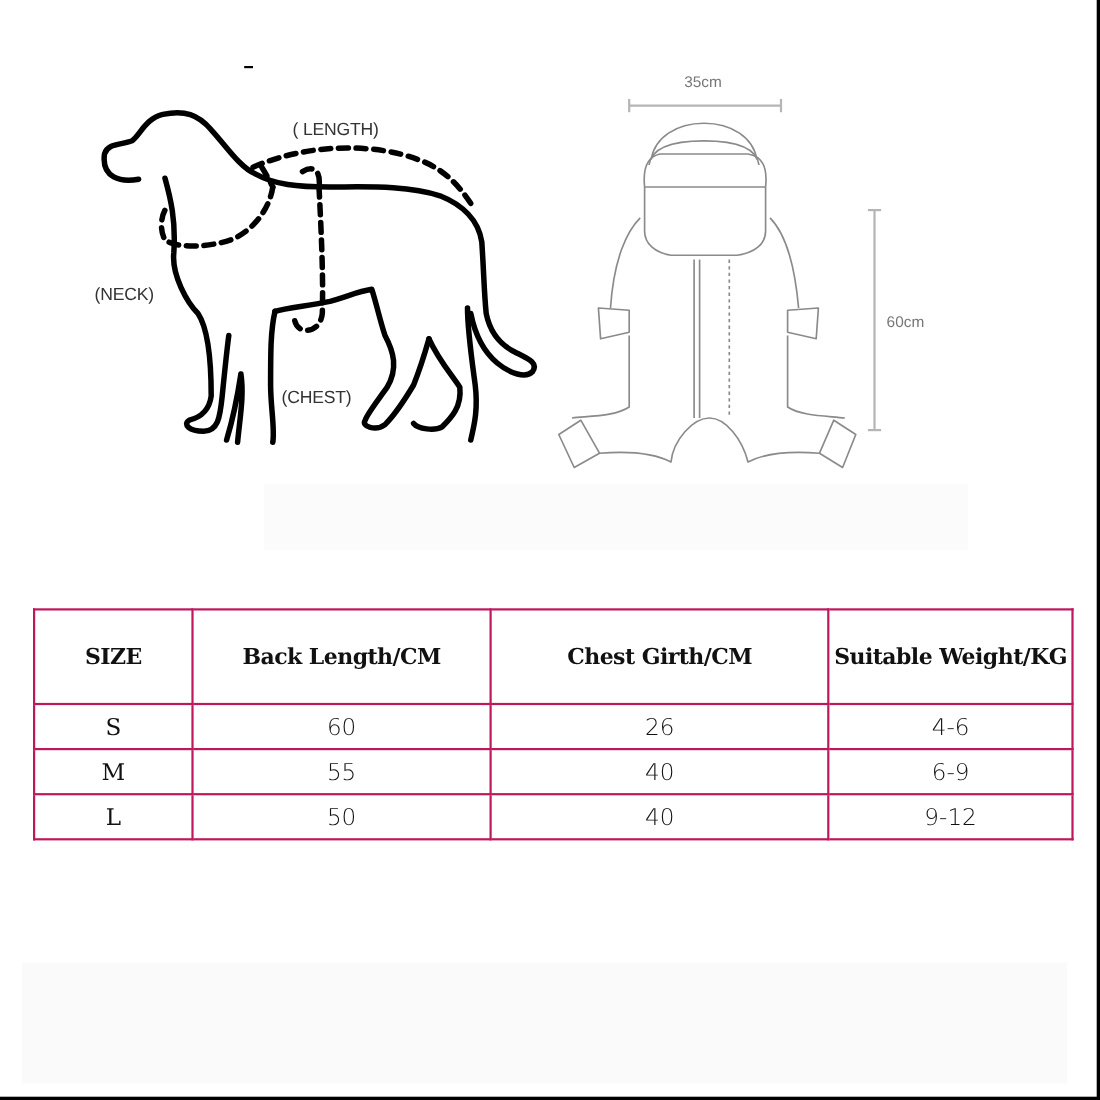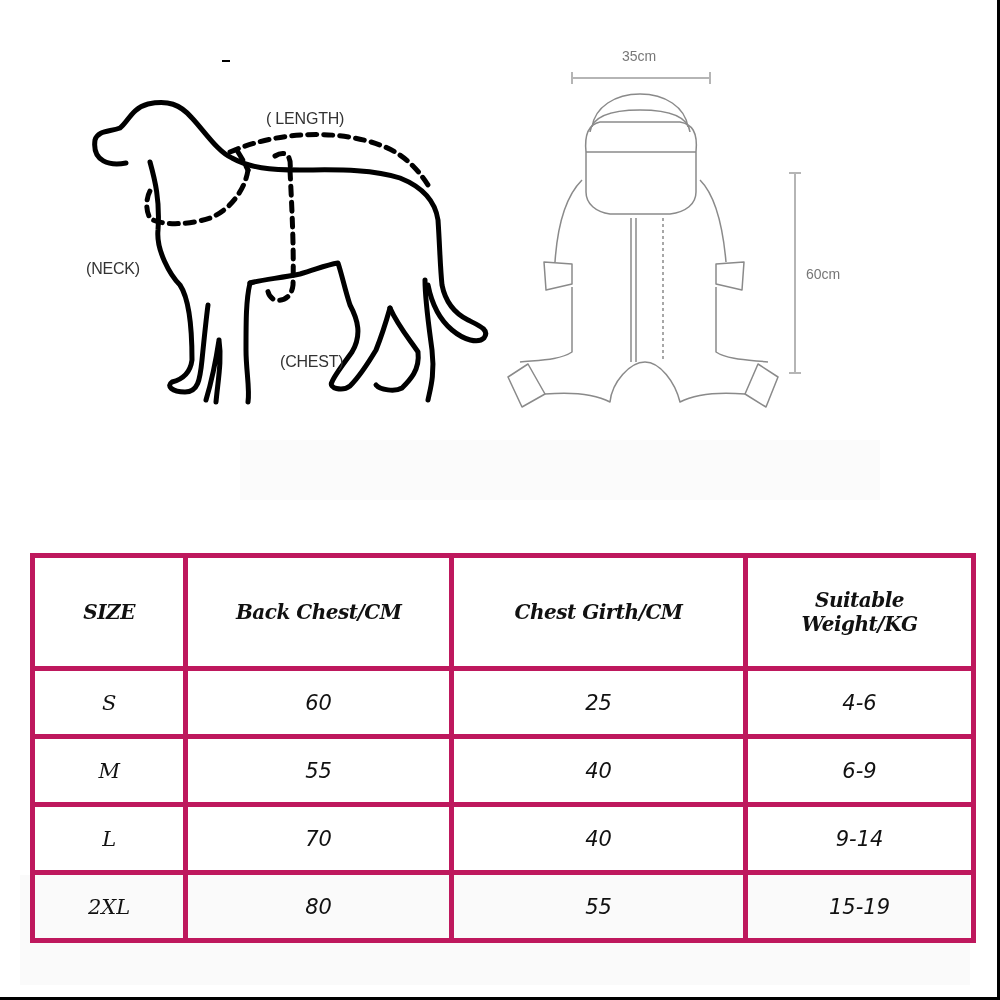--- a/index.html
+++ b/index.html
@@ -9,37 +9,37 @@
     font-family: "Liberation Sans", sans-serif;
   }
   .frame-right { position: absolute; left: 997px; top: 0; width: 3px; height: 1000px; background: #000; }
   .frame-bottom { position: absolute; left: 0; top: 997px; width: 1000px; height: 3px; background: #000; }
   .tick-mark { position: absolute; left: 222px; top: 60px; width: 8px; height: 2px; background: #000; }
 
   .dog-figure { position: absolute; left: 80px; top: 90px; width: 420px; height: 320px; }
   .dog-label { position: absolute; font-family: "Liberation Sans", sans-serif; font-size: 16px; color: #333; letter-spacing: -0.2px; }
   .lbl-length { left: 186px; top: 20px; }
   .lbl-neck { left: 6px; top: 170px; }
-  .lbl-chest { left: 176px; top: 263px; margin-left: 24px; }
+  .lbl-chest { left: 176px; top: 263px; }
 
-  .suit-figure { position: absolute; left: 500px; top: 32px; width: 370px; height: 390px; text-align: center; }
+  .suit-figure { position: absolute; left: 500px; top: 50px; width: 370px; height: 390px; text-align: center; }
   .suit-label { position: absolute; font-size: 14px; color: #777; font-family: "Liberation Sans", sans-serif; }
   .lbl-width { left: 122px; top: 16px; }
   .lbl-height { left: 306px; top: 234px; }
 
   .faded-band { position: absolute; background: #fafafa; }
 
   table.size-table {
     position: absolute; left: 30px; top: 553px; width: 946px;
     border-collapse: collapse;
     font-family: "DejaVu Serif", "Liberation Serif", serif;
     color: #111;
   }
   .size-table td, .size-table th {
-    border: 5px solid #be185d; text-align: center; padding: 12px; font-style: italic;
+    border: 2px solid #be185d; text-align: center; padding: 0;
   }
   .size-table th { height: 84px; font-size: 20px; font-weight: bold; letter-spacing: -0.5px; }
   .size-table td { height: 39px; font-size: 21px; font-weight: normal; }
   .col-size { width: 141px; }
   .col-back { width: 267px; }
   .col-chest { width: 303px; }
   .col-weight { width: 218px; }
   .size-table td.val { font-family: "DejaVu Sans", sans-serif; font-weight: 300; }
 </style>
 </head>
@@ -119,44 +119,38 @@
     </g>
   </svg>
   <span class="suit-label lbl-width">35cm</span>
   <span class="suit-label lbl-height">60cm</span>
 </div>
 
 <table class="size-table">
   <thead>
     <tr>
       <th class="col-size">SIZE</th>
-      <th class="col-back">Back Chest/CM</th>
+      <th class="col-back">Back Length/CM</th>
       <th class="col-chest">Chest Girth/CM</th>
       <th class="col-weight">Suitable Weight/KG</th>
     </tr>
   </thead>
   <tbody>
     <tr>
       <td>S</td>
       <td class="val">60</td>
-      <td class="val">25</td>
+      <td class="val">26</td>
       <td class="val">4-6</td>
     </tr>
     <tr>
       <td>M</td>
       <td class="val">55</td>
       <td class="val">40</td>
       <td class="val">6-9</td>
     </tr>
     <tr>
       <td>L</td>
-      <td class="val">70</td>
+      <td class="val">50</td>
       <td class="val">40</td>
-      <td class="val">9-14</td>
-    </tr>
-    <tr>
-      <td>2XL</td>
-      <td class="val">80</td>
-      <td class="val">55</td>
-      <td class="val">15-19</td>
+      <td class="val">9-12</td>
     </tr>
   </tbody>
 </table>
 
 </body></html>

